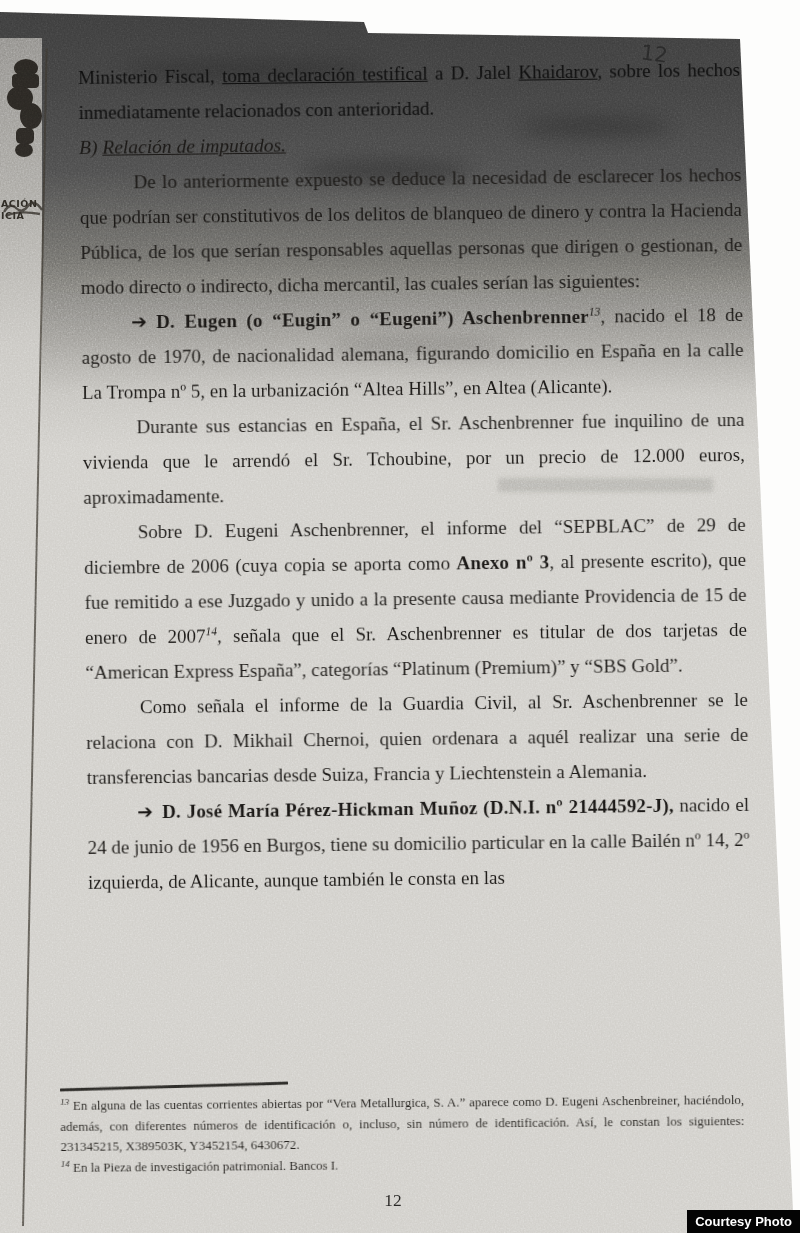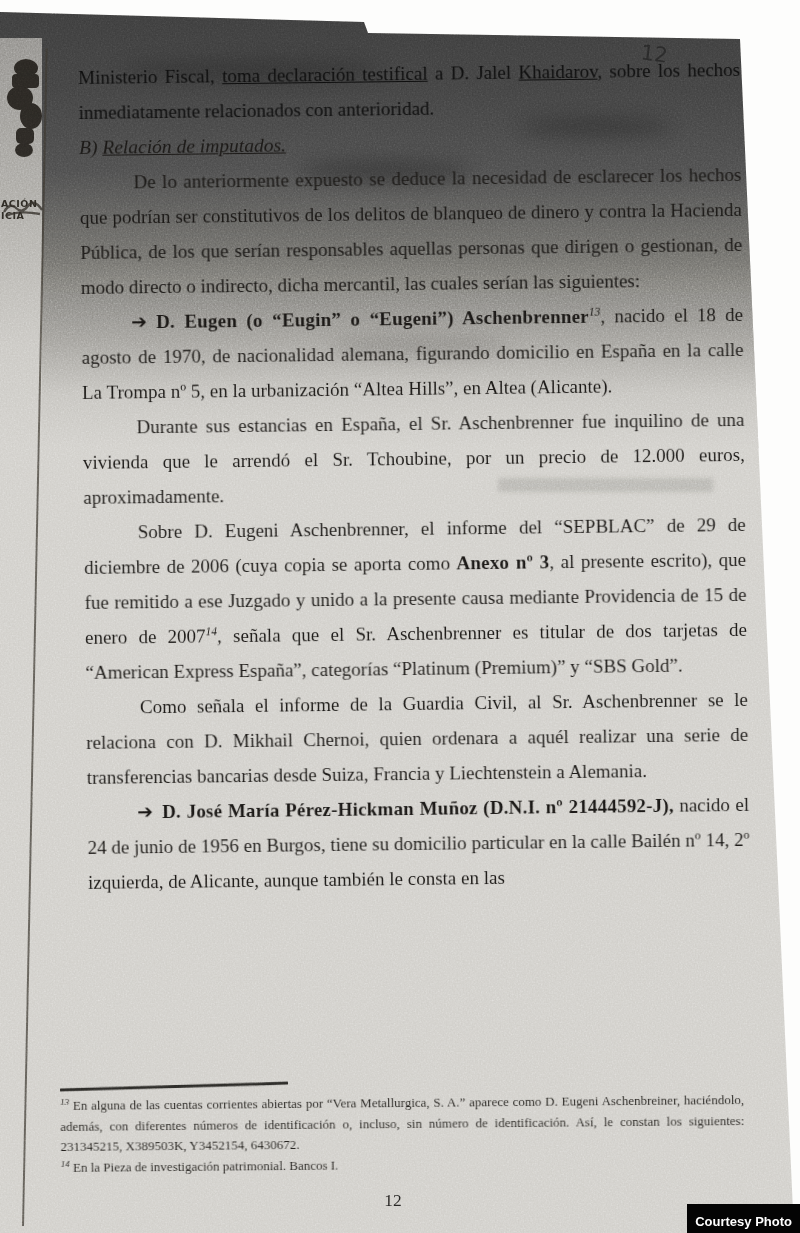--- a/index.html
+++ b/index.html
@@ -41,21 +41,21 @@
   .footnotes{position:absolute;left:60px;top:1086px;width:684px;font-size:13px;line-height:20.5px;
              text-align:justify;color:#1d1b18;transform:rotate(-0.5deg);transform-origin:top left;
              filter:blur(0.2px);}
   .fn-rule{width:228px;border-top:3px solid #2a2926;margin-bottom:7px;transform:rotate(-1.2deg);}
   .fn{margin:0;}
   .fn sup{font-size:9px;}
   .pagenum-bottom{position:absolute;left:0;top:1190px;width:786px;text-align:center;
                   font-size:17.5px;color:#232220;}
   .badge{position:absolute;right:0;bottom:0;background:#040404;color:#ffffff;
          font-family:"Liberation Sans", sans-serif;font-weight:bold;font-size:13px;
-         padding:10px 8px 4px 8px;}
+         padding:4px 8px 4px 8px;}
   .noise{position:absolute;inset:0;pointer-events:none;mix-blend-mode:overlay;opacity:.55;}
 </style>
 </head>
 <body>
 
 <div class="canvas">
 
   <div class="photo">
     <div class="darkband"></div>
     <div class="leftstrip"></div>

